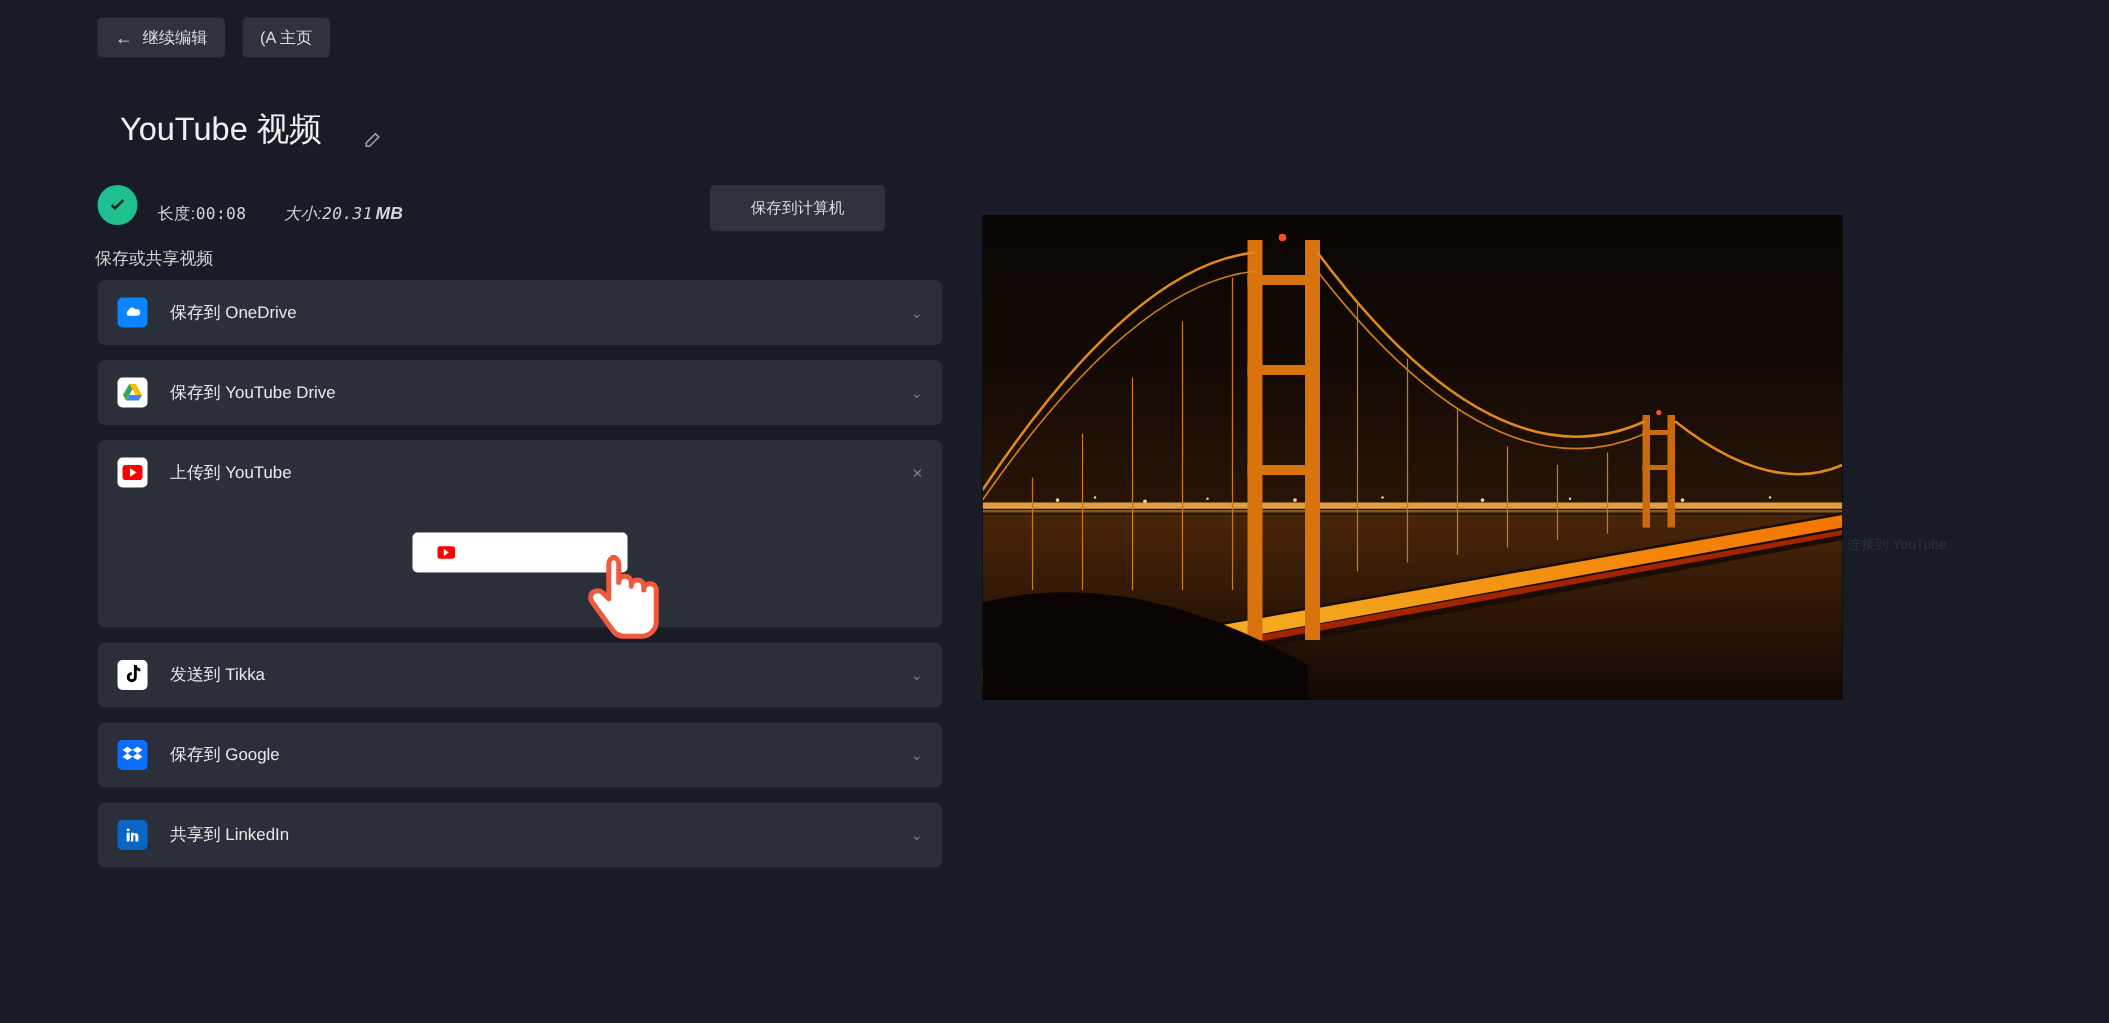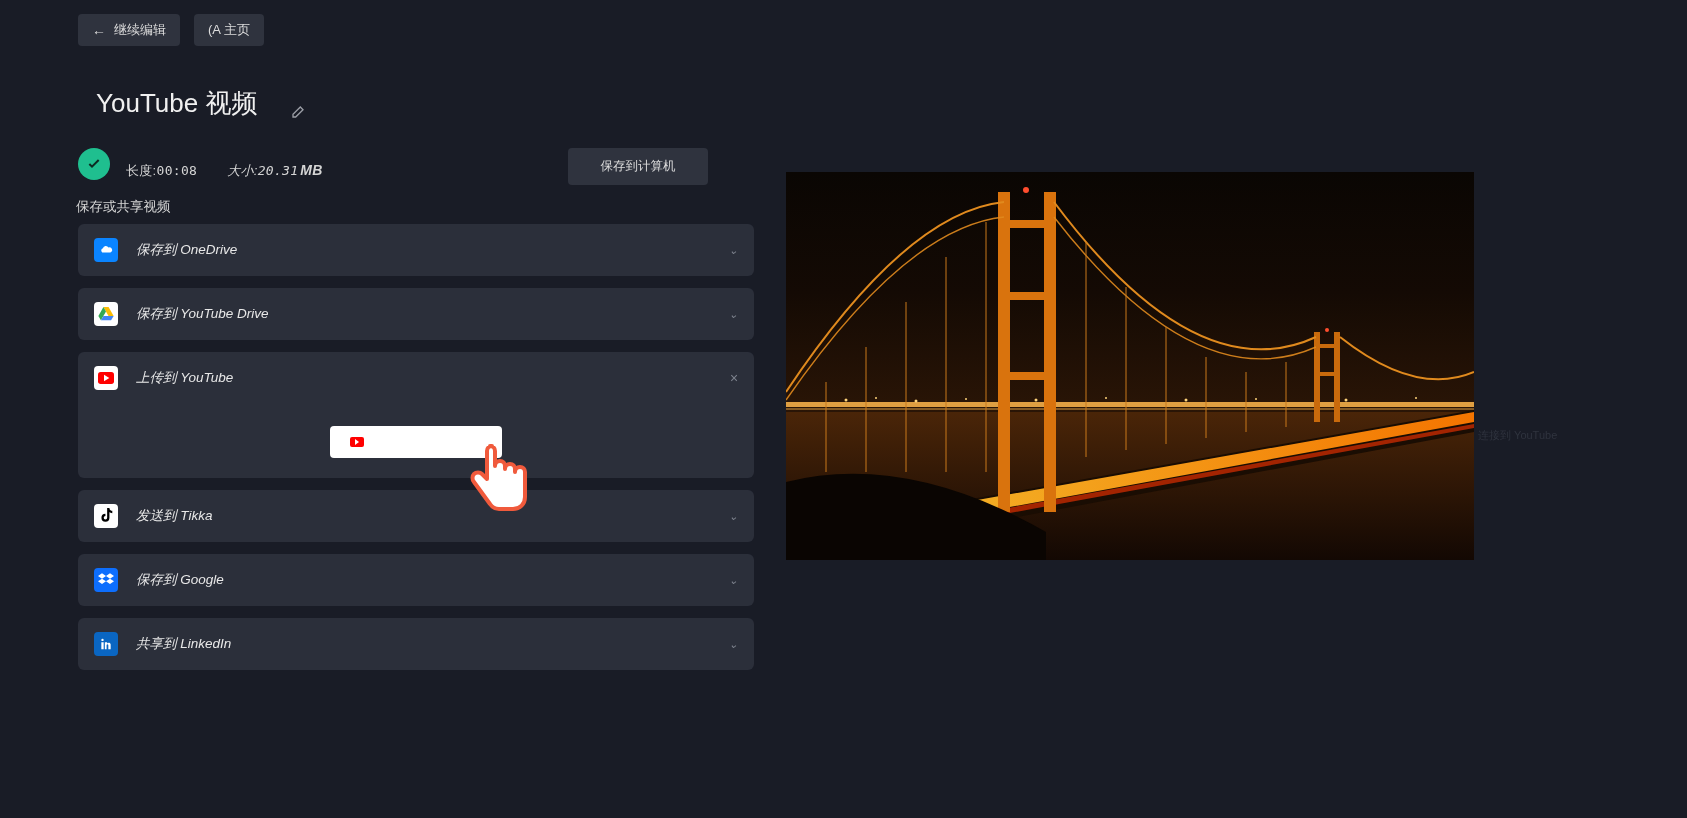--- a/index.html
+++ b/index.html
@@ -93,26 +93,25 @@
     gap: 12px;
   }
   .share-item {
     background: #2b2f3a;
     border-radius: 6px;
     padding: 14px 16px;
     display: flex;
     align-items: center;
     position: relative;
     cursor: pointer;
-    font-style: italic;
   }
   .share-item.expanded {
     flex-direction: column;
     align-items: stretch;
-    padding-bottom: 20px;
+    padding-bottom: 44px;
   }
   .share-head { display: flex; align-items: center; width: 100%; }
   .svc-icon {
     width: 24px; height: 24px; border-radius: 4px;
     display: flex; align-items: center; justify-content: center;
     flex-shrink: 0;
     margin-right: 18px;
   }
   .svc-label { font-size: 13.5px; color: #e8e8e8; }
   .chev {

